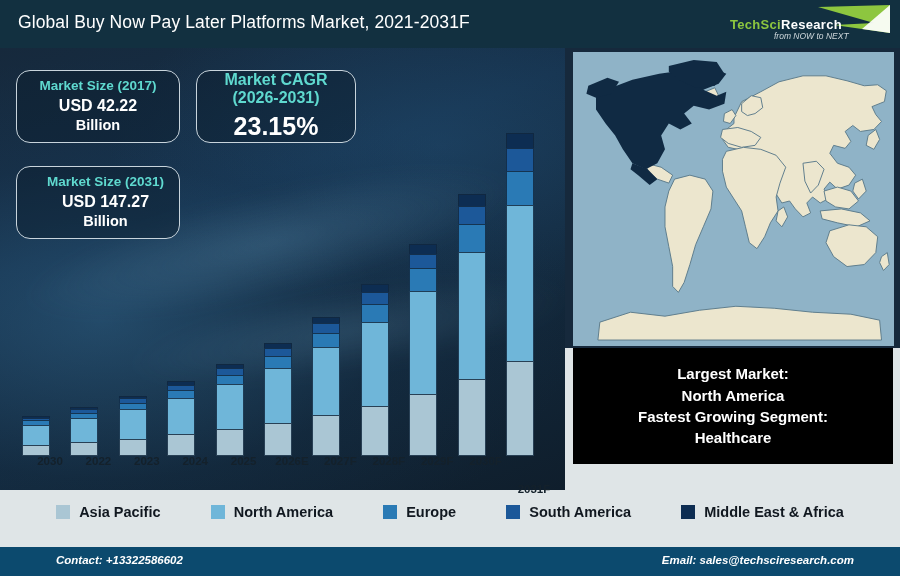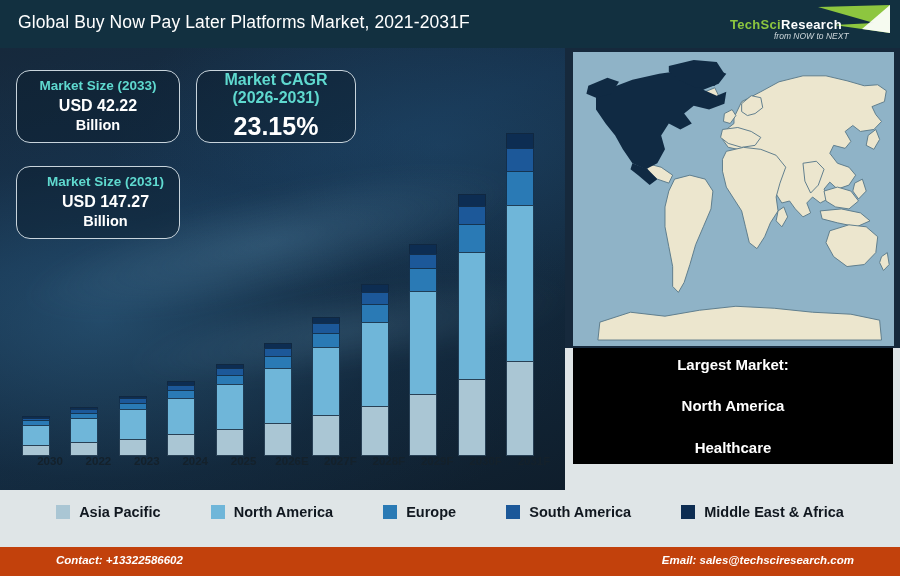--- a/index.html
+++ b/index.html
@@ -94,37 +94,37 @@
     position: absolute; left: 565px; top: 48px; width: 335px; height: 300px;
     background: #16293c; padding: 4px 6px 2px 8px;
   }
   #map { width: 100%; height: 100%; background: #8fb3c7; display: block; }
 
   
   #highlight {
     position: absolute; left: 573px; top: 348px; width: 320px; height: 116px;
     background: #000000; color: #ffffff;
     display: flex; flex-direction: column; align-items: center; justify-content: center;
-    text-align: center; line-height: 1.42; font-size: 15px; font-weight: bold; gap: 20px;
+    text-align: center; line-height: 1.42; font-size: 15px; font-weight: bold;
   }
 
   
   #legend {
     position: absolute; left: 0; top: 490px; width: 900px; height: 44px;
     display: flex; align-items: center; justify-content: space-evenly;
     padding: 0 6px;
   }
   .legend-item { display: flex; align-items: center; gap: 9px; }
   .legend-swatch { width: 14px; height: 14px; flex: 0 0 14px; }
   .legend-label { font-size: 14.5px; font-weight: bold; color: #111820; white-space: nowrap; }
 
   
   #footer {
     position: absolute; left: 0; top: 547px; width: 900px; height: 29px;
-    background: #c2410c; color: #ffffff;
+    background: #0c4a6e; color: #ffffff;
   }
   #footer .contact { position: absolute; left: 56px; top: 7px; font-size: 11.5px; font-style: italic; font-weight: bold; }
   #footer .email   { position: absolute; right: 46px; top: 7px; font-size: 11.5px; font-style: italic; font-weight: bold; text-align: right; }
 </style>
 </head>
 <body>
 
 <div id="page">
 
   <div id="titlebar">
@@ -219,21 +219,21 @@
         <div class="bar" style="left: 506px;">
           <div class="seg" title="Middle East &amp; Africa 2031F: 7.1" style="height: 15.052px; background: rgb(13, 45, 82);"></div>
           <div class="seg" title="South America 2031F: 10.5" style="height: 22.26px; background: rgb(28, 88, 153);"></div>
           <div class="seg" title="Europe 2031F: 16" style="height: 33.92px; background: rgb(42, 122, 181);"></div>
           <div class="seg" title="North America 2031F: 74" style="height: 156.88px; background: rgb(111, 182, 217);"></div>
           <div class="seg" title="Asia Pacific 2031F: 44.6" style="height: 94.552px; background: rgb(170, 198, 212);"></div>
         </div>
       </div>
 
     <div class="kpi" id="kpi-size-2025">
-      <div class="lbl">Market Size (2033)</div>
+      <div class="lbl">Market Size (2017)</div>
       <div class="val">USD 42.22</div>
       <div class="unit">Billion</div>
     </div>
 
     <div class="kpi" id="kpi-cagr">
       <div class="lbl">Market CAGR</div>
       <div class="lbl">(2026-2031)</div>
       <div class="val">23.15%</div>
     </div>
 
@@ -248,21 +248,21 @@
       <div class="xlab" style="left: 36px;">2030</div>
       <div class="xlab" style="left: 84.4px;">2022</div>
       <div class="xlab" style="left: 132.8px;">2023</div>
       <div class="xlab" style="left: 181.2px;">2024</div>
       <div class="xlab" style="left: 229.6px;">2025</div>
       <div class="xlab" style="left: 278px;">2026E</div>
       <div class="xlab" style="left: 326.4px;">2027F</div>
       <div class="xlab" style="left: 374.8px;">2028F</div>
       <div class="xlab" style="left: 423.2px;">2029F</div>
       <div class="xlab" style="left: 471.6px;">2030F</div>
-      <div class="xlab" style="left: 520px;">2031F</div>
+      <div class="xlab" style="left: 520px; margin-top: 28px;">2031F</div>
     </div>
 
   <div id="mappanel">
     <svg id="map" viewBox="0 0 335 296" preserveAspectRatio="none">
       <g>
 
         <path d="M168,66 L176,50 L196,40 L215,30 L240,24 L264,24 L286,29 L304,34 L318,33 L327,39 L325,50 L312,55 L316,63 L322,70 L314,78 L300,80 L292,74 L284,80 L290,90 L284,97 L272,94 L268,102 L276,112 L288,116 L295,124 L288,134 L276,138 L268,131 L262,138 L266,148 L258,152 L250,146 L244,152 L248,162 L240,166 L232,158 L226,150 L218,152 L212,143 L204,136 L196,128 L188,122 L180,124 L174,116 L178,106 L172,98 L162,96 L156,88 L160,78 L168,72 Z" fill="#ece6ce" stroke="#5e7c8c" stroke-width="1"></path>
 
         <path d="M176,52 L186,44 L196,46 L198,56 L190,62 L182,64 L176,60 Z" fill="#ece6ce" stroke="#5e7c8c" stroke-width="1"></path>
         <path d="M158,62 L166,58 L170,64 L164,72 L157,70 Z" fill="#ece6ce" stroke="#5e7c8c" stroke-width="1"></path>
@@ -297,20 +297,21 @@
         <path d="M16,34 L36,26 L48,30 L40,42 L24,46 L14,42 Z" fill="#102a43"></path>
 
         <path d="M62,112 L78,118 L88,128 L80,134 L68,124 L60,118 Z" fill="#102a43"></path>
       </g>
     </svg>
   </div>
 
   <div id="highlight">
     <div>Largest Market:</div>
     <div>North America</div>
+    <div>Fastest Growing Segment:</div>
     <div>Healthcare</div>
   </div>
 
   <div id="legend">
       <div class="legend-item">
         <span class="legend-swatch" style="background: rgb(170, 198, 212);"></span>
         <span class="legend-label">Asia Pacific</span>
       </div>
       <div class="legend-item">
         <span class="legend-swatch" style="background: rgb(111, 182, 217);"></span>

